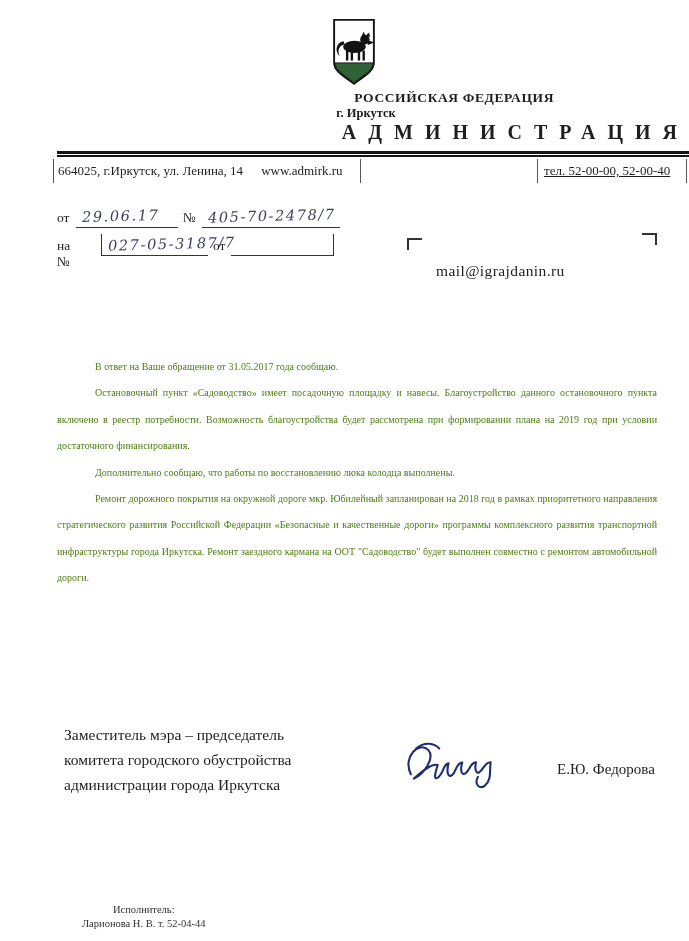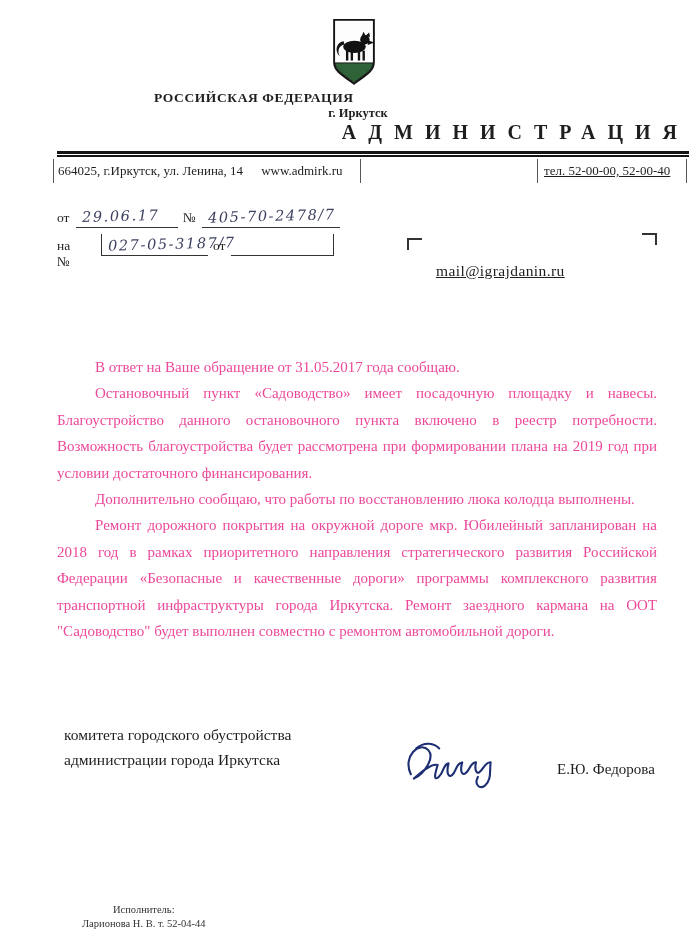--- a/index.html
+++ b/index.html
@@ -15,23 +15,23 @@
     position:relative;
     width:689px;height:941px;
     margin:0 auto;
     background:var(--paper);
     font-family:"Liberation Serif", serif;
     color:var(--ink);
     overflow:hidden;
   }
   
   .emblem{position:absolute;left:330px;top:17px;width:48px;height:71px;}
-  .country{position:absolute;left:154px;top:90px;width:400px;text-align:left;
+  .country{position:absolute;left:154px;top:90px;width:400px;text-align:right;
            font-weight:bold;font-size:13.5px;letter-spacing:.6px;}
-  .city{position:absolute;left:158px;top:106px;width:400px;text-align:center;
+  .city{position:absolute;left:166px;top:106px;width:400px;text-align:center;
         font-weight:bold;font-size:12.5px;}
   .org{position:absolute;left:0;top:121px;width:689px;text-align:right;
        font-weight:bold;font-size:20px;letter-spacing:12px;text-indent:12px;}
   .rule{position:absolute;left:57px;right:0;top:151px;height:6px;
         border-top:3px solid #141414;border-bottom:2px solid #141414;}
   .vbar{position:absolute;top:159px;width:1px;height:24px;background:#555;}
   .vbar.b1{left:53px;}
   .vbar.b2{left:360px;}
   .vbar.b3{left:537px;}
   .vbar.b4{left:686px;}
@@ -51,24 +51,24 @@
   .lbl-ot2{left:156px;}
   .u4{left:174px;width:103px;border-right:1px solid #333;}
   .hw{display:inline-block;font-family:"DejaVu Serif", serif;font-style:italic;
       font-size:14.5px;color:var(--handwriting-ink);letter-spacing:1.6px;
       transform:rotate(-1.6deg);padding:2px 0 0 6px;white-space:nowrap;}
   
   .corner{position:absolute;width:15px;height:12px;}
   .corner.cl{left:407px;top:238px;border-left:2px solid #333;border-top:2px solid #333;}
   .corner.cr{left:642px;top:233px;border-right:2px solid #333;border-top:2px solid #333;}
   .email{position:absolute;left:436px;top:262px;font-size:15.5px;
-         text-decoration:underline;letter-spacing:.4px;}
+         letter-spacing:.4px;}
   
   .body-text{position:absolute;left:57px;top:354px;width:600px;
-             font-size:15px;line-height:26.4px;text-align:justify;color:#ec4899;}
+             font-size:10px;line-height:26.4px;text-align:justify;color:#4d7c0f;}
   .body-text p{text-indent:38px;margin:0;}
   
   .sig-title{position:absolute;left:64px;top:722px;font-size:15.5px;line-height:25px;}
   .scribble{position:absolute;left:390px;top:726px;width:128px;height:74px;
             transform:rotate(-4deg);}
   .scribble path{fill:none;stroke:var(--signature-ink);stroke-width:2.3;
                  stroke-linecap:round;stroke-linejoin:round;}
   .sig-name{position:absolute;left:557px;top:761px;font-size:15px;white-space:nowrap;text-align:right;}
   
   .executor{position:absolute;left:82px;top:903px;font-size:10.5px;line-height:13.5px;color:#333;text-align:center;}
@@ -127,20 +127,21 @@
   <div class="email">mail@igrajdanin.ru</div>
 
   <div class="body-text">
     <p>В ответ на Ваше обращение от 31.05.2017 года сообщаю.</p>
     <p>Остановочный пункт «Садоводство» имеет посадочную площадку и навесы. Благоустройство данного остановочного пункта включено в реестр потребности. Возможность благоустройства будет рассмотрена при формировании плана на 2019 год при условии достаточного финансирования.</p>
     <p>Дополнительно сообщаю, что работы по восстановлению люка колодца выполнены.</p>
     <p>Ремонт дорожного покрытия на окружной дороге мкр. Юбилейный запланирован на 2018 год в рамках приоритетного направления стратегического развития Российской Федерации «Безопасные и качественные дороги» программы комплексного развития транспортной инфраструктуры города Иркутска. Ремонт заездного кармана на ООТ "Садоводство" будет выполнен совместно с ремонтом автомобильной дороги.</p>
   </div>
 
   <div class="sig-title">
+    <div>Заместитель мэра – председатель</div>
     <div>комитета городского обустройства</div>
     <div>администрации города Иркутска</div>
   </div>
   <svg class="scribble" viewBox="0 0 140 70" aria-hidden="true">
     <path d="M22 44 C14 24 34 8 43 19 C50 28 36 45 25 49 C34 42 46 33 52 36 C49 44 46 52 51 50 C58 46 58 35 64 35 C61 44 62 51 67 48 C72 45 72 35 79 35 C76 43 77 50 82 47 C87 44 88 35 94 36 C92 43 93 49 97 47 C102 44 104 36 110 37 C108 47 110 56 102 62 C96 66 90 60 95 52"></path>
     <path d="M30 16 C40 9 50 12 55 18"></path>
   </svg>
   <div class="sig-name">Е.Ю. Федорова</div>
 
   <div class="executor">

